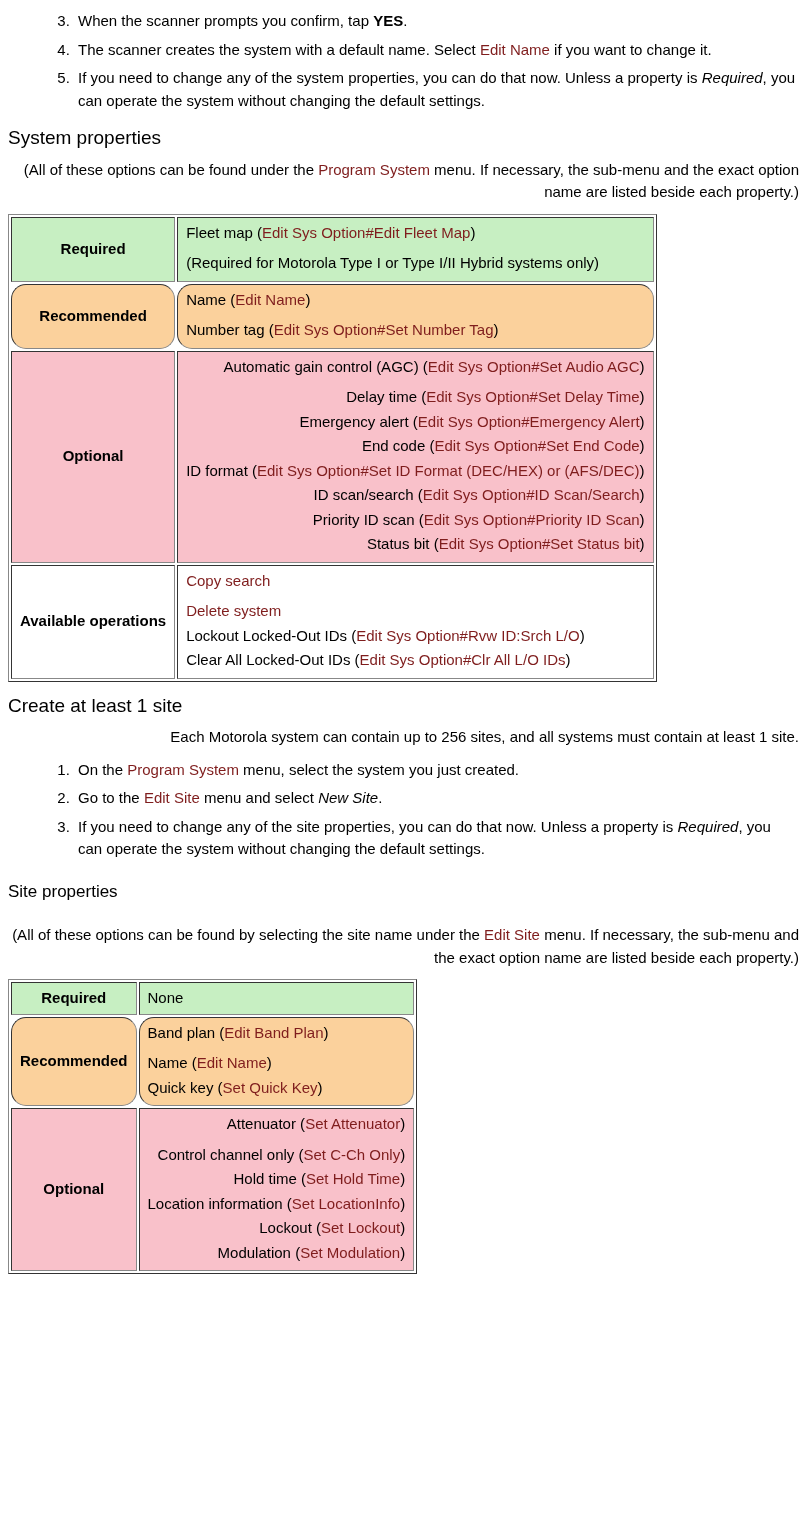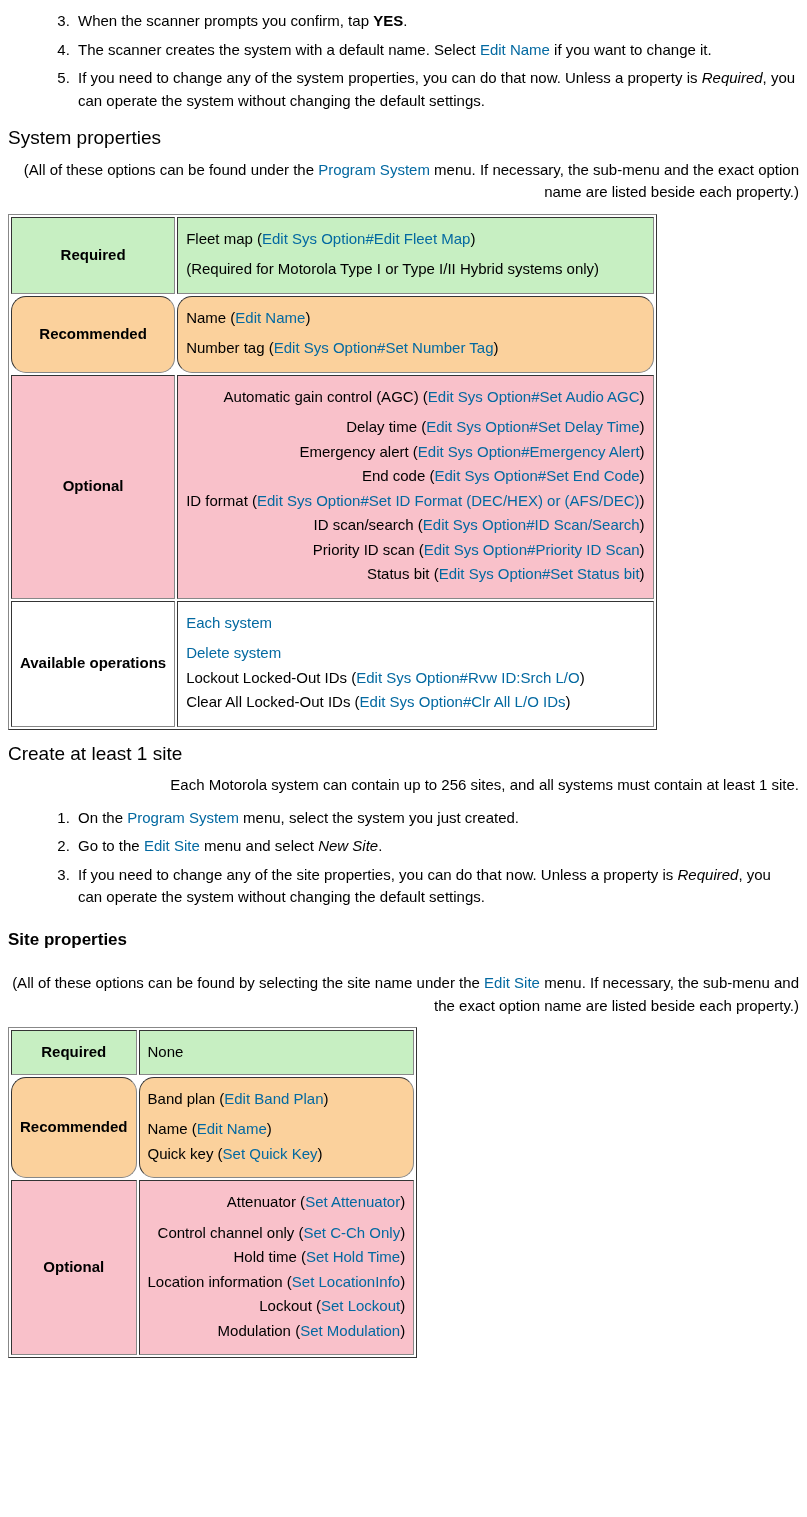--- a/index.html
+++ b/index.html
@@ -18,40 +18,40 @@
       margin-bottom: 6px;
       padding-left: 4px;
     }
     h2 {
       font-size: 19px;
       font-weight: normal;
       margin: 10px 0 6px 0;
     }
     h3 {
       font-size: 17px;
-      font-weight: bold;
+      font-weight: normal;
       margin: 18px 0 20px 0;
     }
     p {
       margin: 6px 0 10px 0;
       text-align: right;
     }
     a, .link {
-      color: #0369a1;
+      color: #7f1d1d;
       text-decoration: none;
     }
     table {
       border-collapse: separate;
       border-spacing: 2px;
       border: 1px outset #888;
       margin: 6px 0 10px 0;
     }
     td {
       border: 1px inset #888;
-      padding: 10px 8px;
+      padding: 4px 8px;
       vertical-align: middle;
       font-size: 15px;
     }
     td.label {
       text-align: center;
       font-weight: bold;
       white-space: nowrap;
     }
     .green { background-color: #c7efc2; }
     .orange { background-color: #fbd19c; border-radius: 15px; }
@@ -117,21 +117,21 @@
         <div><span>ID scan/search (</span><a href="#" class="link">Edit Sys Option#ID Scan/Search</a><span>)</span></div>
         <div><span>Priority ID scan (</span><a href="#" class="link">Edit Sys Option#Priority ID Scan</a><span>)</span></div>
         <div><span>Status bit (</span><a href="#" class="link">Edit Sys Option#Set Status bit</a><span>)</span></div>
       </div>
     </td>
   </tr>
   <tr>
     <td class="label white">Available operations</td>
     <td class="white">
       <div class="content-block">
-        <div><a href="#" class="link">Each system</a></div>
+        <div><a href="#" class="link">Copy search</a></div>
         <div><a href="#" class="link">Delete system</a></div>
         <div><span>Lockout Locked-Out IDs (</span><a href="#" class="link">Edit Sys Option#Rvw ID:Srch L/O</a><span>)</span></div>
         <div><span>Clear All Locked-Out IDs (</span><a href="#" class="link">Edit Sys Option#Clr All L/O IDs</a><span>)</span></div>
       </div>
     </td>
   </tr>
 </tbody>
   </table>
 
 <h2>Create at least 1 site</h2>

